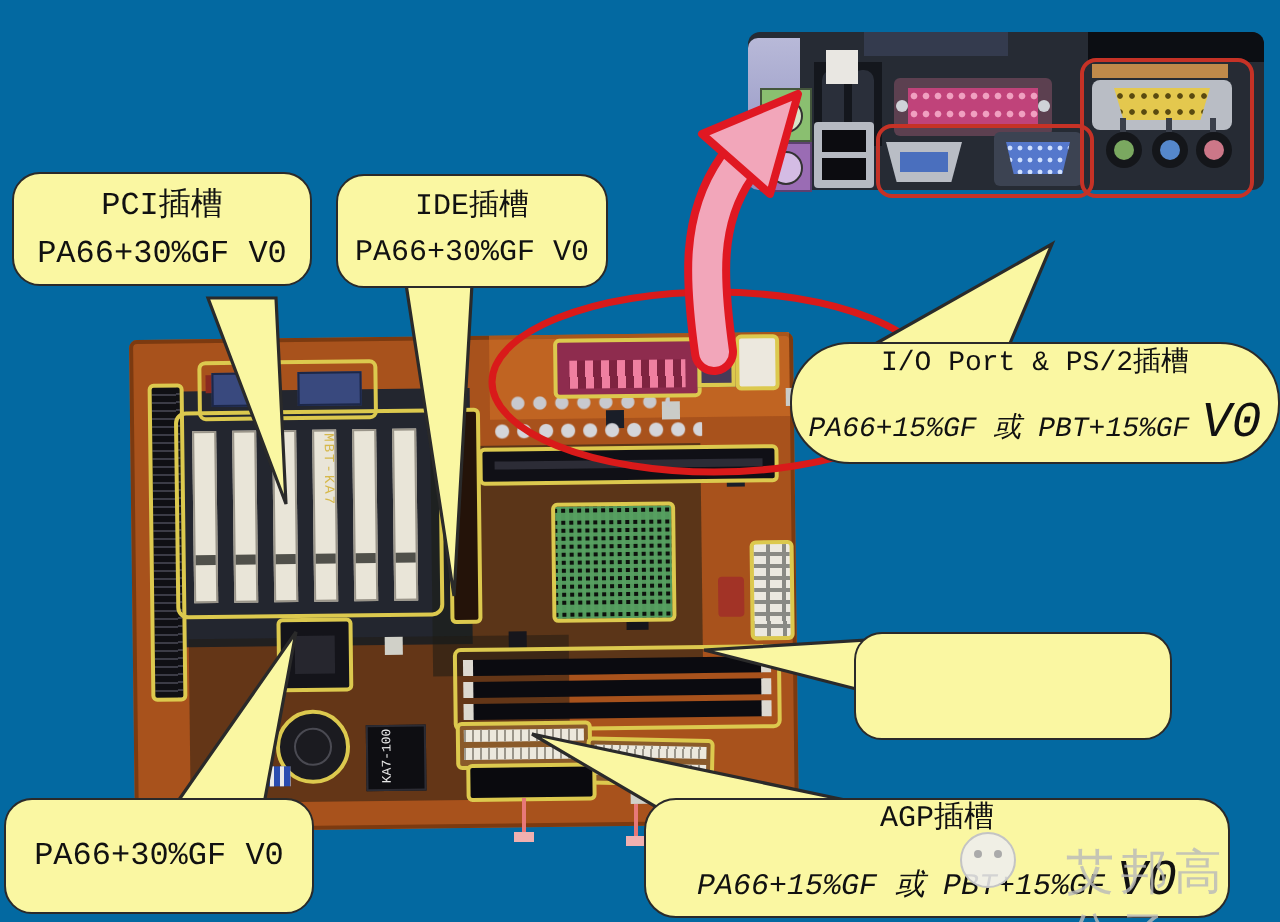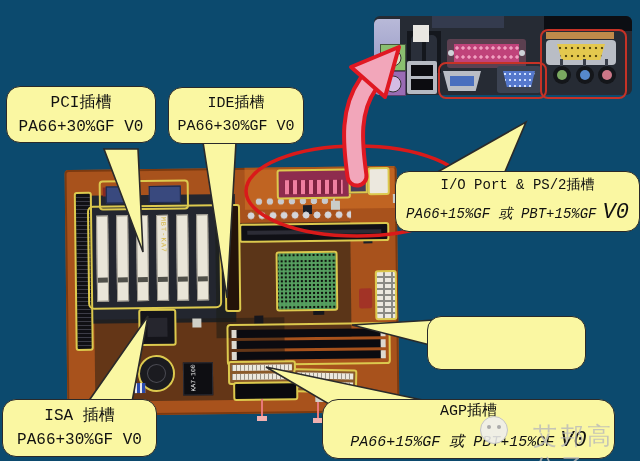--- a/index.html
+++ b/index.html
@@ -1,16 +1,16 @@
 <!DOCTYPE html>
 <html><head>
 <meta charset="utf-8">
 <style>
   html,body{margin:0;padding:0;background:#fff;}
-  .stage{position:relative;width:640px;height:461px;background:#0c4a6e;overflow:hidden;
+  .stage{position:relative;width:640px;height:461px;background:#0369a1;overflow:hidden;
          font-family:"Liberation Mono","DejaVu Sans Mono",monospace;}
   .abs{position:absolute;}
 
   
   .board{left:66px;top:168px;width:332px;height:246px;background:#a8521c;
          transform:rotate(-0.7deg);border-radius:4px;z-index:1;
          box-shadow:inset 0 0 0 2px #7c3a10;}
   .bd-dark1{left:18px;top:26px;width:152px;height:128px;background:#23262f;}
   .bd-dark2{left:150px;top:55px;width:135px;height:115px;background:rgba(28,30,22,.55);}
   .bd-dark3{left:28px;top:150px;width:190px;height:82px;background:rgba(32,26,18,.5);}
@@ -127,24 +127,24 @@
 
   
   .overlay{left:0;top:0;z-index:2;pointer-events:none;}
 
   
   .callout{position:absolute;background:#faf7a2;border:1.6px solid #2a2a2a;border-radius:14px;
     display:flex;flex-direction:column;justify-content:center;align-items:center;
     z-index:3;color:#111;line-height:1.5;}
   .c-line{white-space:pre;}
   .c-flex{display:flex;align-items:baseline;gap:6px;white-space:pre;font-style:italic;}
-  .v0big{font-size:22px;text-align:center;}
+  .v0big{font-size:25px;text-align:center;}
   #c-pci{left:6px;top:86px;width:148px;height:55px;font-size:16px;}
   #c-agp{left:168px;top:87px;width:134px;height:55px;font-size:15px;}
-  #c-io{left:395px;top:171px;width:243px;height:59px;font-size:14px;border-radius:14px;}
+  #c-io{left:395px;top:171px;width:243px;height:59px;font-size:14px;border-radius:30px;}
   #c-dimm{left:427px;top:316px;width:157px;height:52px;font-size:16px;}
   #c-isa{left:2px;top:399px;width:153px;height:56px;font-size:16px;}
   #c-ide{left:322px;top:399px;width:291px;height:58px;font-size:15px;border-radius:16px;}
 
   
   .wm-logo{left:480px;top:416px;width:26px;height:26px;border-radius:50%;
     background:rgba(238,238,238,.88);border:1px solid #c4c4c4;z-index:4;}
   .wm-logo::before{content:"";position:absolute;left:6px;top:8px;width:4px;height:4px;border-radius:50%;background:#aaa;}
   .wm-logo::after{content:"";position:absolute;right:6px;top:8px;width:4px;height:4px;border-radius:50%;background:#aaa;}
   .wm-text{left:533px;top:420px;font-size:24px;letter-spacing:3px;color:rgba(186,186,186,.82);
@@ -279,21 +279,20 @@
   <div class="callout" id="c-io">
     <div class="c-line">I/O Port &amp; PS/2插槽</div>
     <div class="c-flex">
       <span>PA66+15%GF 或 PBT+15%GF</span>
       <span class="v0big">V0</span>
     </div>
   </div>
   <div class="callout" id="c-dimm">
   </div>
   <div class="callout" id="c-isa">
-    <div class="c-line">ISA 插槽</div>
     <div class="c-line">PA66+30%GF V0</div>
   </div>
   <div class="callout" id="c-ide">
     <div class="c-line">AGP插槽</div>
     <div class="c-flex">
       <span>PA66+15%GF 或 PBT+15%GF</span>
       <span class="v0big">V0</span>
     </div>
   </div>
 

